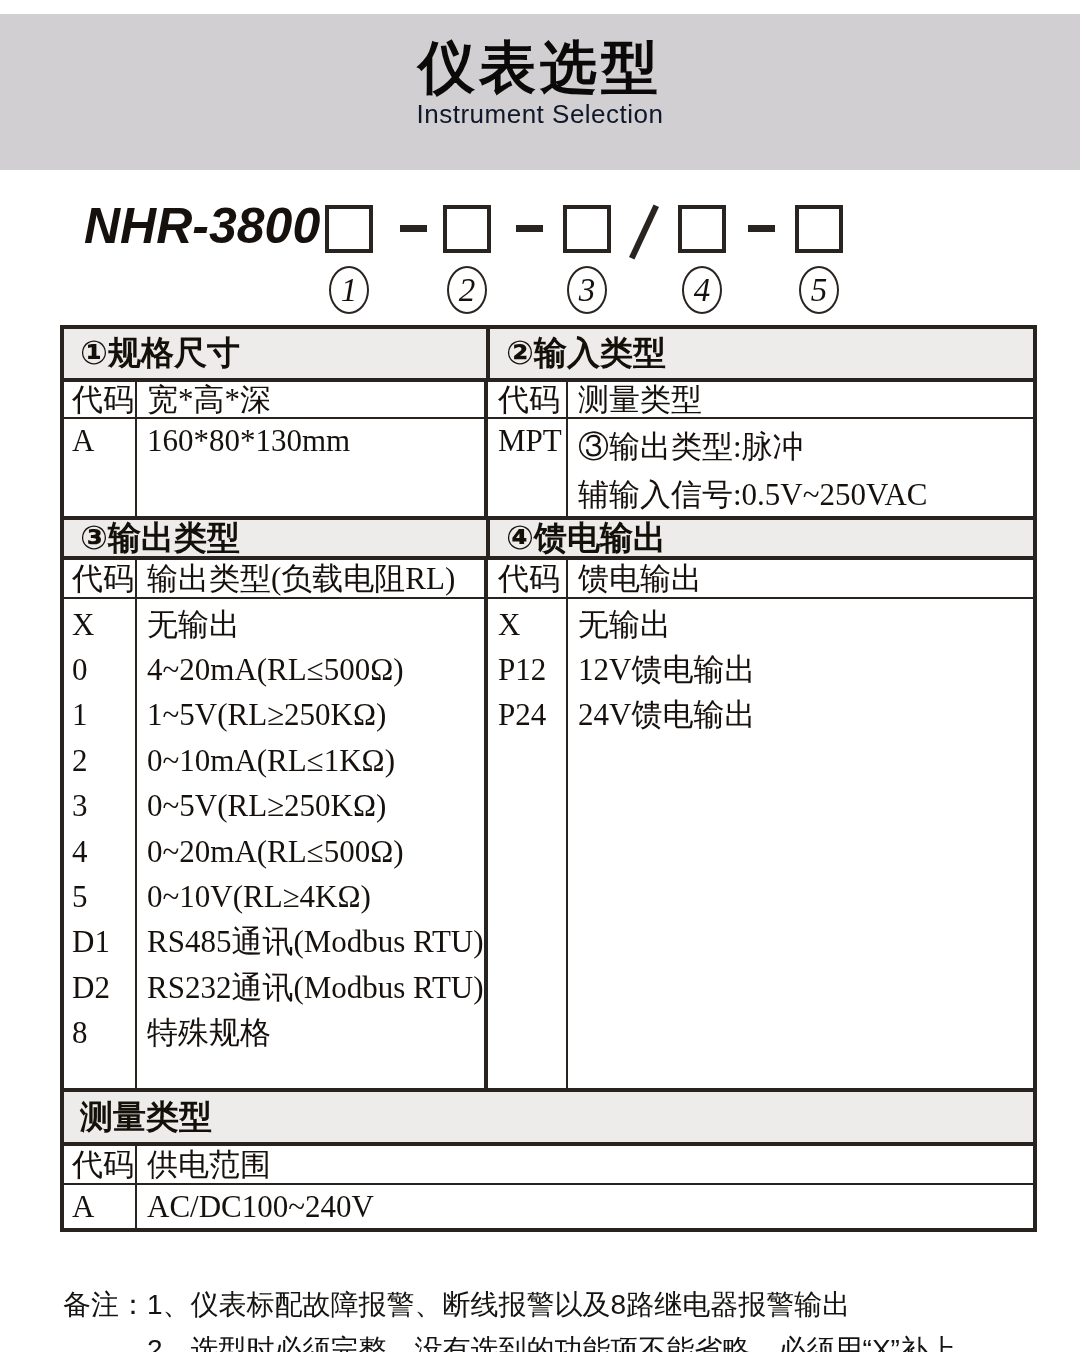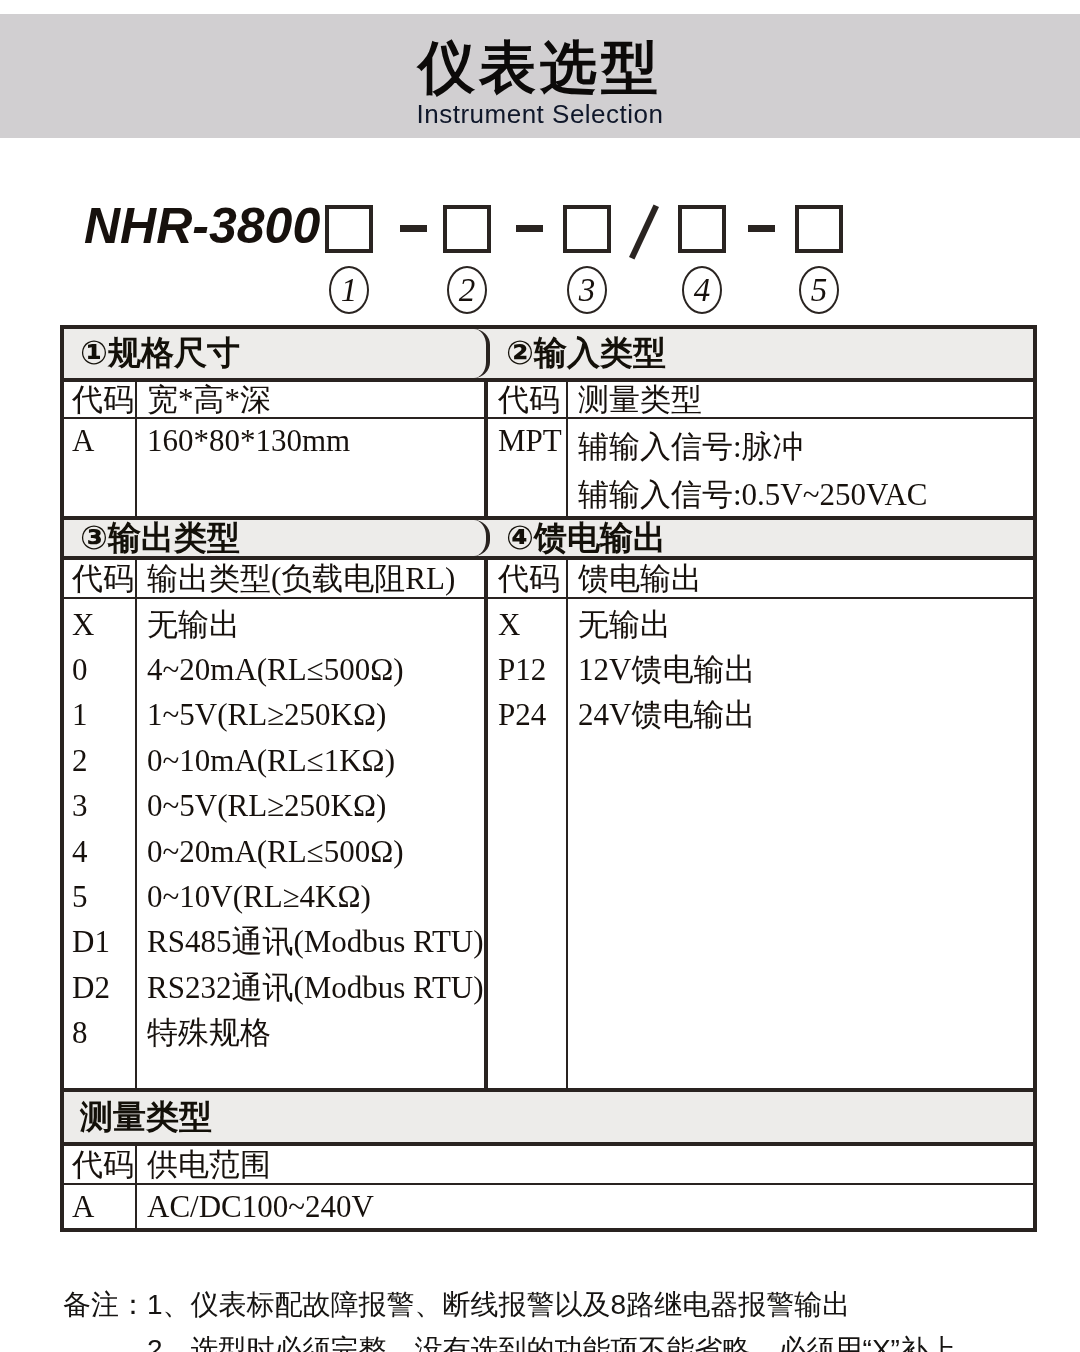--- a/index.html
+++ b/index.html
@@ -5,21 +5,21 @@
   html,body{margin:0;padding:0;background:#ffffff;}
   body{
     position:relative;
     width:1080px;height:1352px;
     font-family:"Liberation Sans","DejaVu Sans",sans-serif;
     color:#17110d;
     overflow:hidden;
   }
   
   .band{
-    position:absolute;left:0;top:14px;width:1080px;height:124px;
+    position:absolute;left:0;top:14px;width:1080px;height:156px;
     background:#d1cfd1;text-align:center;
   }
   .band .title{
     margin:0;padding-top:22px;
     font-size:57px;font-weight:bold;letter-spacing:4px;color:#0c0a09;
     line-height:1.1;
   }
   .band .subtitle{
     margin:0;font-size:26px;color:#0f172a;letter-spacing:0.5px;
   }
@@ -58,21 +58,21 @@
   .trow{display:flex;flex-direction:row;box-sizing:border-box;flex:0 0 auto;}
   .bb-thick{border-bottom:4px solid #292320;}
   .bb-thin{border-bottom:2px solid #292320;}
   .cell{box-sizing:border-box;overflow:hidden;white-space:nowrap;}
   .head-row{background:#edecea;}
   .head-cell{
     display:flex;align-items:center;padding-left:16px;
     font-family:"Liberation Sans","DejaVu Sans",sans-serif;
     font-size:33px;font-weight:bold;color:#131009;
   }
-  .h-left{width:426px;border-right:4px solid #292320;border-radius:16px;}
+  .h-left{width:426px;border-right:4px solid #292320;}
   .h-full{flex:1;}
   .lcode{width:73px;border-right:2px solid #292320;padding-left:8px;}
   .ldesc{width:351px;border-right:4px solid #292320;padding-left:10px;}
   .rcode{width:80px;border-right:2px solid #292320;padding-left:10px;}
   .rdesc{flex:1;padding-left:10px;}
   .vmid{display:flex;align-items:center;}
   .vtop{padding-top:4px;}
   .bigrow{flex:1 1 auto;}
   .bigcol{display:flex;flex-direction:column;padding-top:3px;}
   .lline{height:45.4px;display:flex;align-items:center;}
@@ -126,21 +126,21 @@
     <div class="cell ldesc vmid">宽*高*深</div>
     <div class="cell rcode vmid">代码</div>
     <div class="cell rdesc vmid">测量类型</div>
   </div>
 
   <div class="trow bb-thick" style="height:101px">
     <div class="cell lcode vtop">A</div>
     <div class="cell ldesc vtop">160*80*130mm</div>
     <div class="cell rcode vtop">MPT</div>
     <div class="cell rdesc vtop two-line">
-      <div class="ln">辅输入信号:脉冲</div>
+      <div class="ln">③输出类型:脉冲</div>
       <div class="ln">辅输入信号:0.5V~250VAC</div>
     </div>
   </div>
 
   <div class="trow head-row bb-thick" style="height:40px">
     <div class="cell head-cell h-left">③输出类型</div>
     <div class="cell head-cell h-full">④馈电输出</div>
   </div>
 
   <div class="trow bb-thin" style="height:39px">

